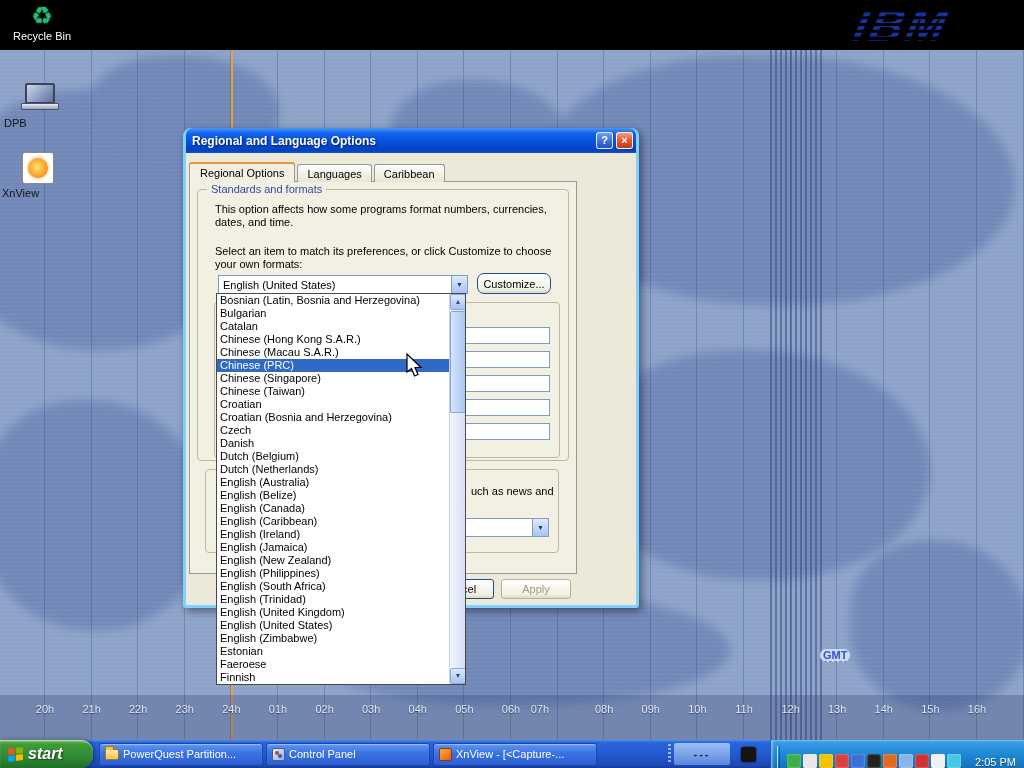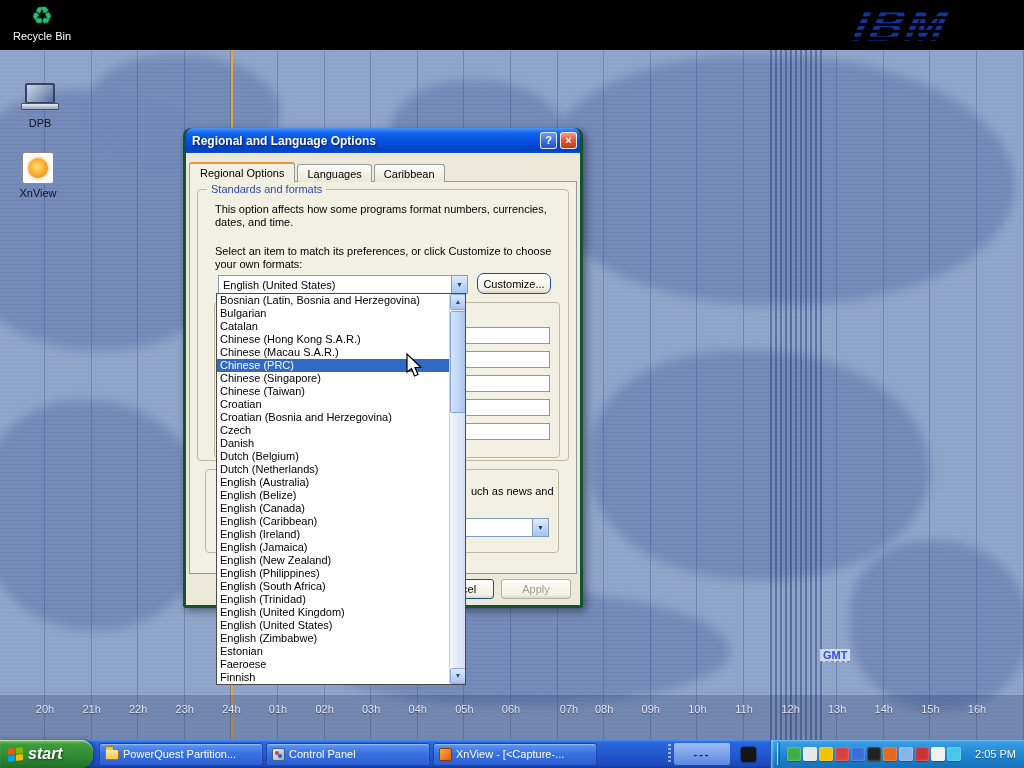--- a/index.html
+++ b/index.html
@@ -9,45 +9,45 @@
 
   
   .land{position:absolute;background:var(--continent,#7187b7);border-radius:45% 55% 50% 50%;filter:blur(5px);opacity:.95;}
   .hlines{position:absolute;left:0;right:0;top:50px;bottom:28px;background:repeating-linear-gradient(180deg,rgba(255,255,255,.05) 0 1px,transparent 1px 4px);}
   .vlines{position:absolute;left:0;right:0;top:50px;bottom:28px;background:repeating-linear-gradient(90deg,rgba(52,72,128,.32) 0 1px,transparent 1px 46.6px);background-position:44px 0;}
   .hatchband{position:absolute;left:770px;top:50px;width:52px;bottom:28px;background:repeating-linear-gradient(90deg,rgba(46,66,124,.5) 0 2px,transparent 2px 5px);}
   .orangeline{position:absolute;left:231px;top:50px;width:2px;bottom:28px;background:var(--accent-orange,#e8a33d);}
   .tzband{position:absolute;left:0;top:695px;width:100%;height:45px;background:rgba(40,58,108,.28);}
   .tzscale{position:absolute;left:0;top:703px;width:100%;height:16px;}
   .tz{position:absolute;top:0;width:34px;text-align:center;color:#e3e8f4;text-shadow:0 1px 1px rgba(20,30,60,.6);}
-  .gmt{position:absolute;left:820px;top:649px;color:#2d52d8;font-weight:bold;background:rgba(221,228,245,.85);padding:0 3px;border-bottom:1px dashed #6c84cc;}
+  .gmt{position:absolute;left:820px;top:649px;color:#2d52d8;font-weight:bold;background:rgba(221,228,245,.85);padding:0 3px;border-bottom:1px dashed #6c84cc;border-radius:6px;}
 
   
   .topstrip{position:absolute;left:0;top:0;width:100%;height:50px;background:#000;z-index:5;}
   .recycle-wrap{position:absolute;left:6px;top:2px;width:72px;text-align:center;cursor:default;}
   .recycle-glyph{font-size:24px;line-height:28px;color:#28b877;text-shadow:0 0 2px #0a4;}
   .lbl-light{color:#fff;font-size:11px;}
   .ibm{position:absolute;right:76px;top:-2px;font:italic 900 46px "Liberation Sans",sans-serif;letter-spacing:3px;transform:skewX(-14deg);color:#16339c;}
   @supports (-webkit-background-clip: text){
     .ibm{background:repeating-linear-gradient(180deg,#16339c 0 4px,rgba(0,0,0,0) 4px 7px);-webkit-background-clip:text;background-clip:text;color:transparent;}
   }
 
   
-  .deskicon{position:absolute;width:72px;text-align:center;z-index:6;cursor:default;}
+  .deskicon{position:absolute;width:72px;text-align:left;z-index:6;cursor:default;}
   .deskicon .dlabel{color:#10121a;margin-top:3px;}
   .dpb{left:4px;top:80px;}
   .laptop{height:34px;padding-top:3px;}
   .lcd{width:30px;height:21px;background:linear-gradient(135deg,#cfd8ea,#58709e);border:2px solid #38445e;border-radius:2px;margin:0 auto;}
   .kbd{width:38px;height:7px;background:linear-gradient(180deg,#e8ecf4,#97a3bc);border:1px solid #47536d;border-radius:1px;margin:-1px auto 0;}
   .xnv{left:2px;top:152px;}
   .xnicon{width:32px;height:32px;margin:0 auto;background:#fff;border:1px solid #8a8a8a;border-radius:3px;display:flex;align-items:center;justify-content:center;}
   .sun{width:20px;height:20px;border-radius:50%;background:radial-gradient(circle at 45% 45%,#ffe36b,#f7a02b 60%,#e85d12);box-shadow:0 0 3px #f90;}
 
   
-  .dialog{position:absolute;left:183px;top:128px;width:400px;height:480px;background:#14532d;border-radius:8px 8px 3px 3px;padding:0 3px 3px;box-shadow:3px 3px 9px rgba(0,0,20,.45);z-index:10;}
+  .dialog{position:absolute;left:183px;top:128px;width:456px;height:480px;background:#7dd3fc;border-radius:8px 8px 3px 3px;padding:0 3px 3px;box-shadow:3px 3px 9px rgba(0,0,20,.45);z-index:10;}
   .titlebar{height:25px;display:flex;align-items:center;padding:0 3px 0 6px;background:linear-gradient(180deg,#4a96f8 0%,#1262ec 22%,#0753e4 48%,#0341bd 90%,#0c53d8 100%);border-radius:7px 7px 0 0;}
   .titlebar .title{flex:1;color:#fff;font-size:12px;font-weight:bold;text-shadow:1px 1px 2px rgba(0,16,72,.85);white-space:nowrap;overflow:hidden;}
   .tb-btn{width:17px;height:17px;margin-left:3px;border:1px solid rgba(255,255,255,.85);border-radius:3px;color:#fff;font-size:11px;font-weight:bold;line-height:15px;text-align:center;cursor:pointer;}
   .tb-help{background:linear-gradient(180deg,#6b9cf5,#1c50c8);}
   .tb-close{background:linear-gradient(180deg,#f5a088,#e25b3a 45%,#c63a14);}
   .dlg-body{position:relative;height:452px;background:#ece9d8;}
 
   .tabs{position:relative;z-index:3;padding:9px 0 0 3px;}
   .tab{display:inline-block;background:linear-gradient(180deg,#fdfdfb,#e9e6d3);border:1px solid #919b9c;border-bottom:none;border-radius:3px 3px 0 0;padding:3px 9px 2px;margin-right:2px;position:relative;top:1px;cursor:pointer;text-align:right;}
   .tab.active{background:#f2f0e3;border-top:2px solid #e5953a;padding:3px 10px;top:0;}
@@ -97,21 +97,21 @@
   .taskbtn [data-name="folder-icon"]::before{content:"";position:absolute;left:-1px;top:-4px;width:7px;height:3px;background:#f5c64a;border:1px solid #a87818;border-bottom:none;border-radius:2px 2px 0 0;}
   .taskbtn [data-name="control-panel-icon"]{width:13px;height:13px;flex:none;background:linear-gradient(135deg,#e8eef8,#9ab0d0);border:1px solid #43618c;border-radius:2px;position:relative;}
   .taskbtn [data-name="control-panel-icon"]::before{content:"";position:absolute;left:2px;top:2px;width:4px;height:4px;background:#d04028;border-radius:50%;}
   .taskbtn [data-name="control-panel-icon"]::after{content:"";position:absolute;right:2px;bottom:2px;width:4px;height:4px;background:#2858c8;border-radius:50%;}
   .taskbtn [data-name="xnview-icon"]{width:13px;height:13px;flex:none;background:linear-gradient(135deg,#ffb03a,#e05818);border:1px solid #903808;border-radius:2px;}
   .tb-spacer{flex:1;}
   .divider{width:3px;height:20px;flex:none;background:repeating-linear-gradient(180deg,rgba(255,255,255,.55) 0 2px,transparent 2px 4px);margin:0 3px;}
   .deskband{width:56px;height:22px;flex:none;background:linear-gradient(180deg,#9dbdf4,#5b88dd);border-radius:2px;color:#10275c;display:flex;align-items:center;justify-content:center;font-weight:bold;letter-spacing:2px;cursor:pointer;}
   .darkseg{width:36px;height:22px;flex:none;display:flex;align-items:center;justify-content:center;}
   .dark-ic{width:15px;height:15px;background:#151515;border-radius:3px;box-shadow:0 0 2px #000;cursor:pointer;}
-  .tray{width:254px;height:28px;flex:none;margin-left:4px;display:flex;align-items:center;background:linear-gradient(180deg,#3ba0e8 0%,#1f86d2 55%,#1670b8 100%);border-left:1px solid #1b5eb8;box-shadow:inset 2px 1px 2px rgba(255,255,255,.35);padding:0 8px 0 6px;gap:2px;}
+  .tray{width:254px;height:28px;flex:none;margin-left:4px;display:flex;align-items:flex-end;background:linear-gradient(180deg,#3ba0e8 0%,#1f86d2 55%,#1670b8 100%);border-left:1px solid #1b5eb8;box-shadow:inset 2px 1px 2px rgba(255,255,255,.35);padding:0 8px 0 6px;gap:2px;}
   .tray-grip{width:3px;height:22px;border-left:1px solid rgba(255,255,255,.7);border-right:1px solid rgba(0,0,60,.3);margin-right:5px;}
   .tray-ic{width:14px;height:14px;border-radius:2px;flex:none;box-shadow:inset 0 0 2px rgba(255,255,255,.6),0 1px 1px rgba(0,0,0,.3);cursor:pointer;}
   .clock{margin-left:auto;color:#fff;text-shadow:0 1px 1px rgba(0,0,0,.45);cursor:default;}
 </style>
 </head>
 <body>
 
 <div id="screen" data-name="desktop">
 
   <div class="land" data-name="continent-shape" style="left:-50px;top:90px;width:300px;height:260px;"></div>
@@ -133,21 +133,21 @@
       <span class="tz" data-name="timezone-label" style="left: 74.6px;">21h</span>
       <span class="tz" data-name="timezone-label" style="left: 121.2px;">22h</span>
       <span class="tz" data-name="timezone-label" style="left: 167.8px;">23h</span>
       <span class="tz" data-name="timezone-label" style="left: 214.4px;">24h</span>
       <span class="tz" data-name="timezone-label" style="left: 261px;">01h</span>
       <span class="tz" data-name="timezone-label" style="left: 307.6px;">02h</span>
       <span class="tz" data-name="timezone-label" style="left: 354.2px;">03h</span>
       <span class="tz" data-name="timezone-label" style="left: 400.8px;">04h</span>
       <span class="tz" data-name="timezone-label" style="left: 447.4px;">05h</span>
       <span class="tz" data-name="timezone-label" style="left: 494px;">06h</span>
-      <span class="tz" data-name="timezone-label" style="left: 552px;">07h</span>
+      <span class="tz" data-name="timezone-label" style="left: 515px; text-align: right;">07h</span>
       <span class="tz" data-name="timezone-label" style="left: 587.2px;">08h</span>
       <span class="tz" data-name="timezone-label" style="left: 633.8px;">09h</span>
       <span class="tz" data-name="timezone-label" style="left: 680.4px;">10h</span>
       <span class="tz" data-name="timezone-label" style="left: 727px;">11h</span>
       <span class="tz" data-name="timezone-label" style="left: 773.6px;">12h</span>
       <span class="tz" data-name="timezone-label" style="left: 820.2px;">13h</span>
       <span class="tz" data-name="timezone-label" style="left: 866.8px;">14h</span>
       <span class="tz" data-name="timezone-label" style="left: 913.4px;">15h</span>
       <span class="tz" data-name="timezone-label" style="left: 960px;">16h</span>
     </div>

